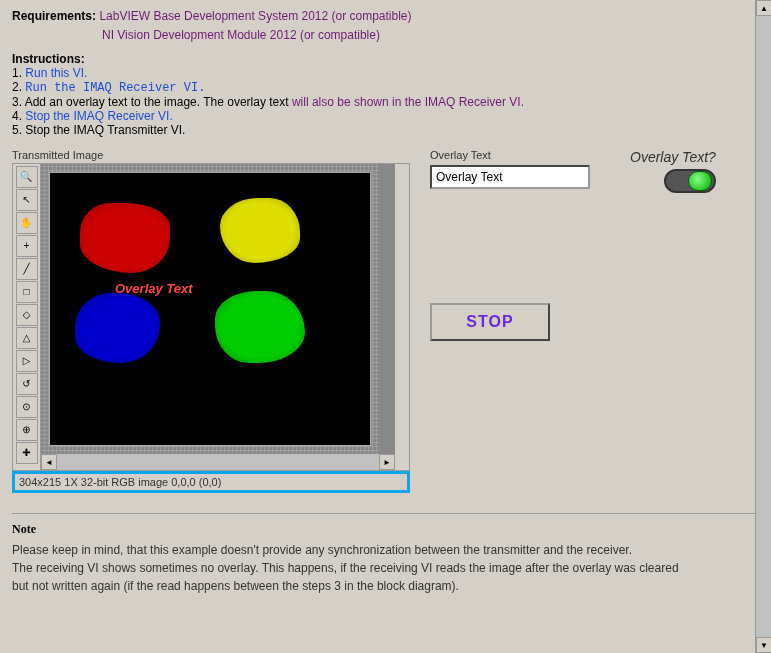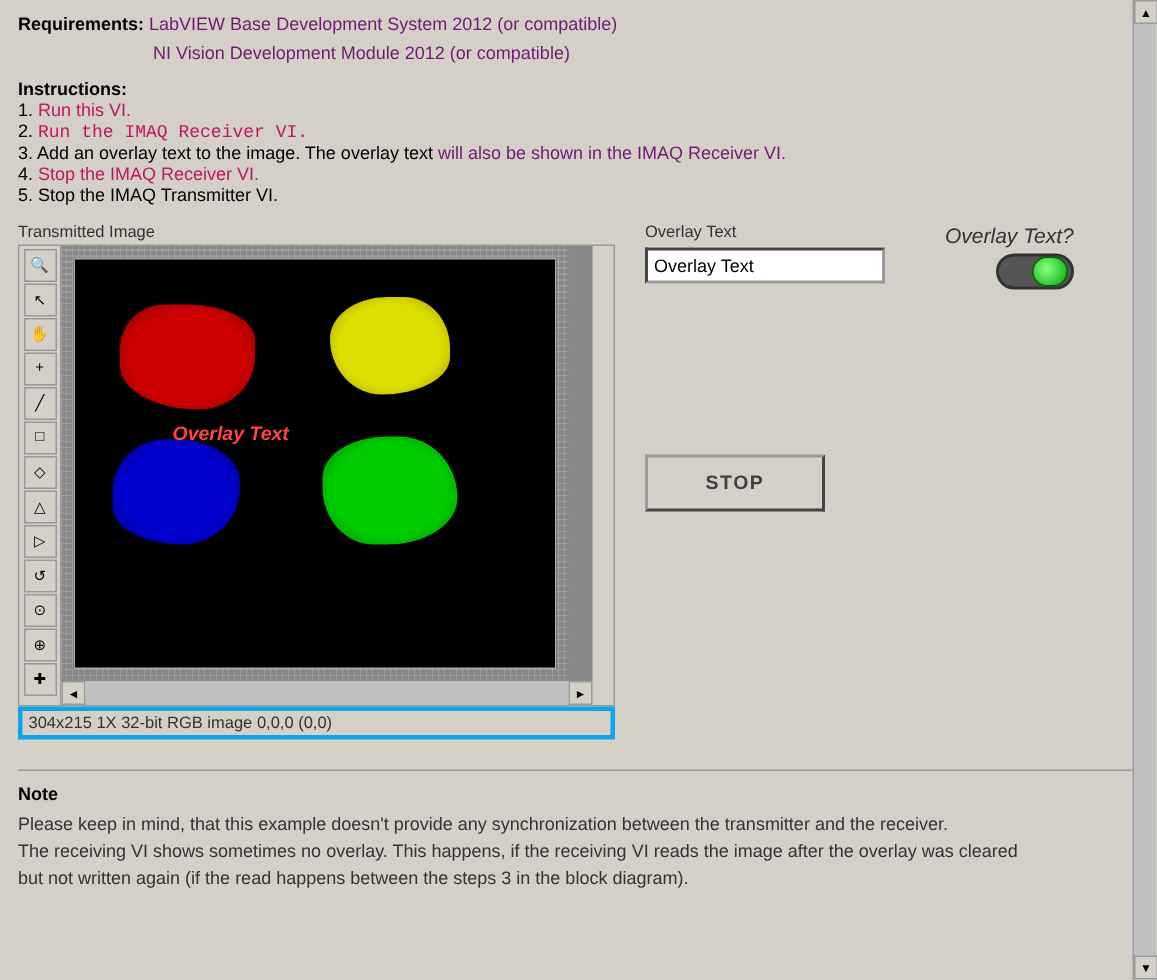--- a/index.html
+++ b/index.html
@@ -20,21 +20,21 @@
 
     
     .overview-section {
       margin-bottom: 8px;
     }
     .overview-section p {
       margin-bottom: 2px;
       line-height: 1.4;
     }
     .bold { font-weight: bold; }
-    .blue-link { color: #be185d; }
+    .blue-link { color: #1d4ed8; }
     .blue-text { color: #701a75; }
 
     
     .instructions {
       margin-top: 4px;
     }
     .instructions .bold { display: inline; }
 
     
     .content-area {
@@ -289,36 +289,37 @@
       border: 2px outset #999;
       cursor: pointer;
       display: flex;
       align-items: center;
       justify-content: center;
       margin-top: 50px;
       align-self: flex-end;
     }
 
     .stop-text {
-      color: #404040;
-      font-size: 13px;
+      color: #6d28d9;
+      font-size: 16px;
       font-weight: bold;
       letter-spacing: 1px;
     }
 
     
     .note-section {
       margin-top: 20px;
       border-top: 1px solid #999;
       padding-top: 8px;
     }
 
     .note-title {
       font-weight: bold;
       margin-bottom: 4px;
+      font-family: Liberation Serif, serif;
     }
 
     .note-text {
       line-height: 1.5;
       color: #333;
     }
 
     .right-content {
       display: flex;
       flex-direction: column;

